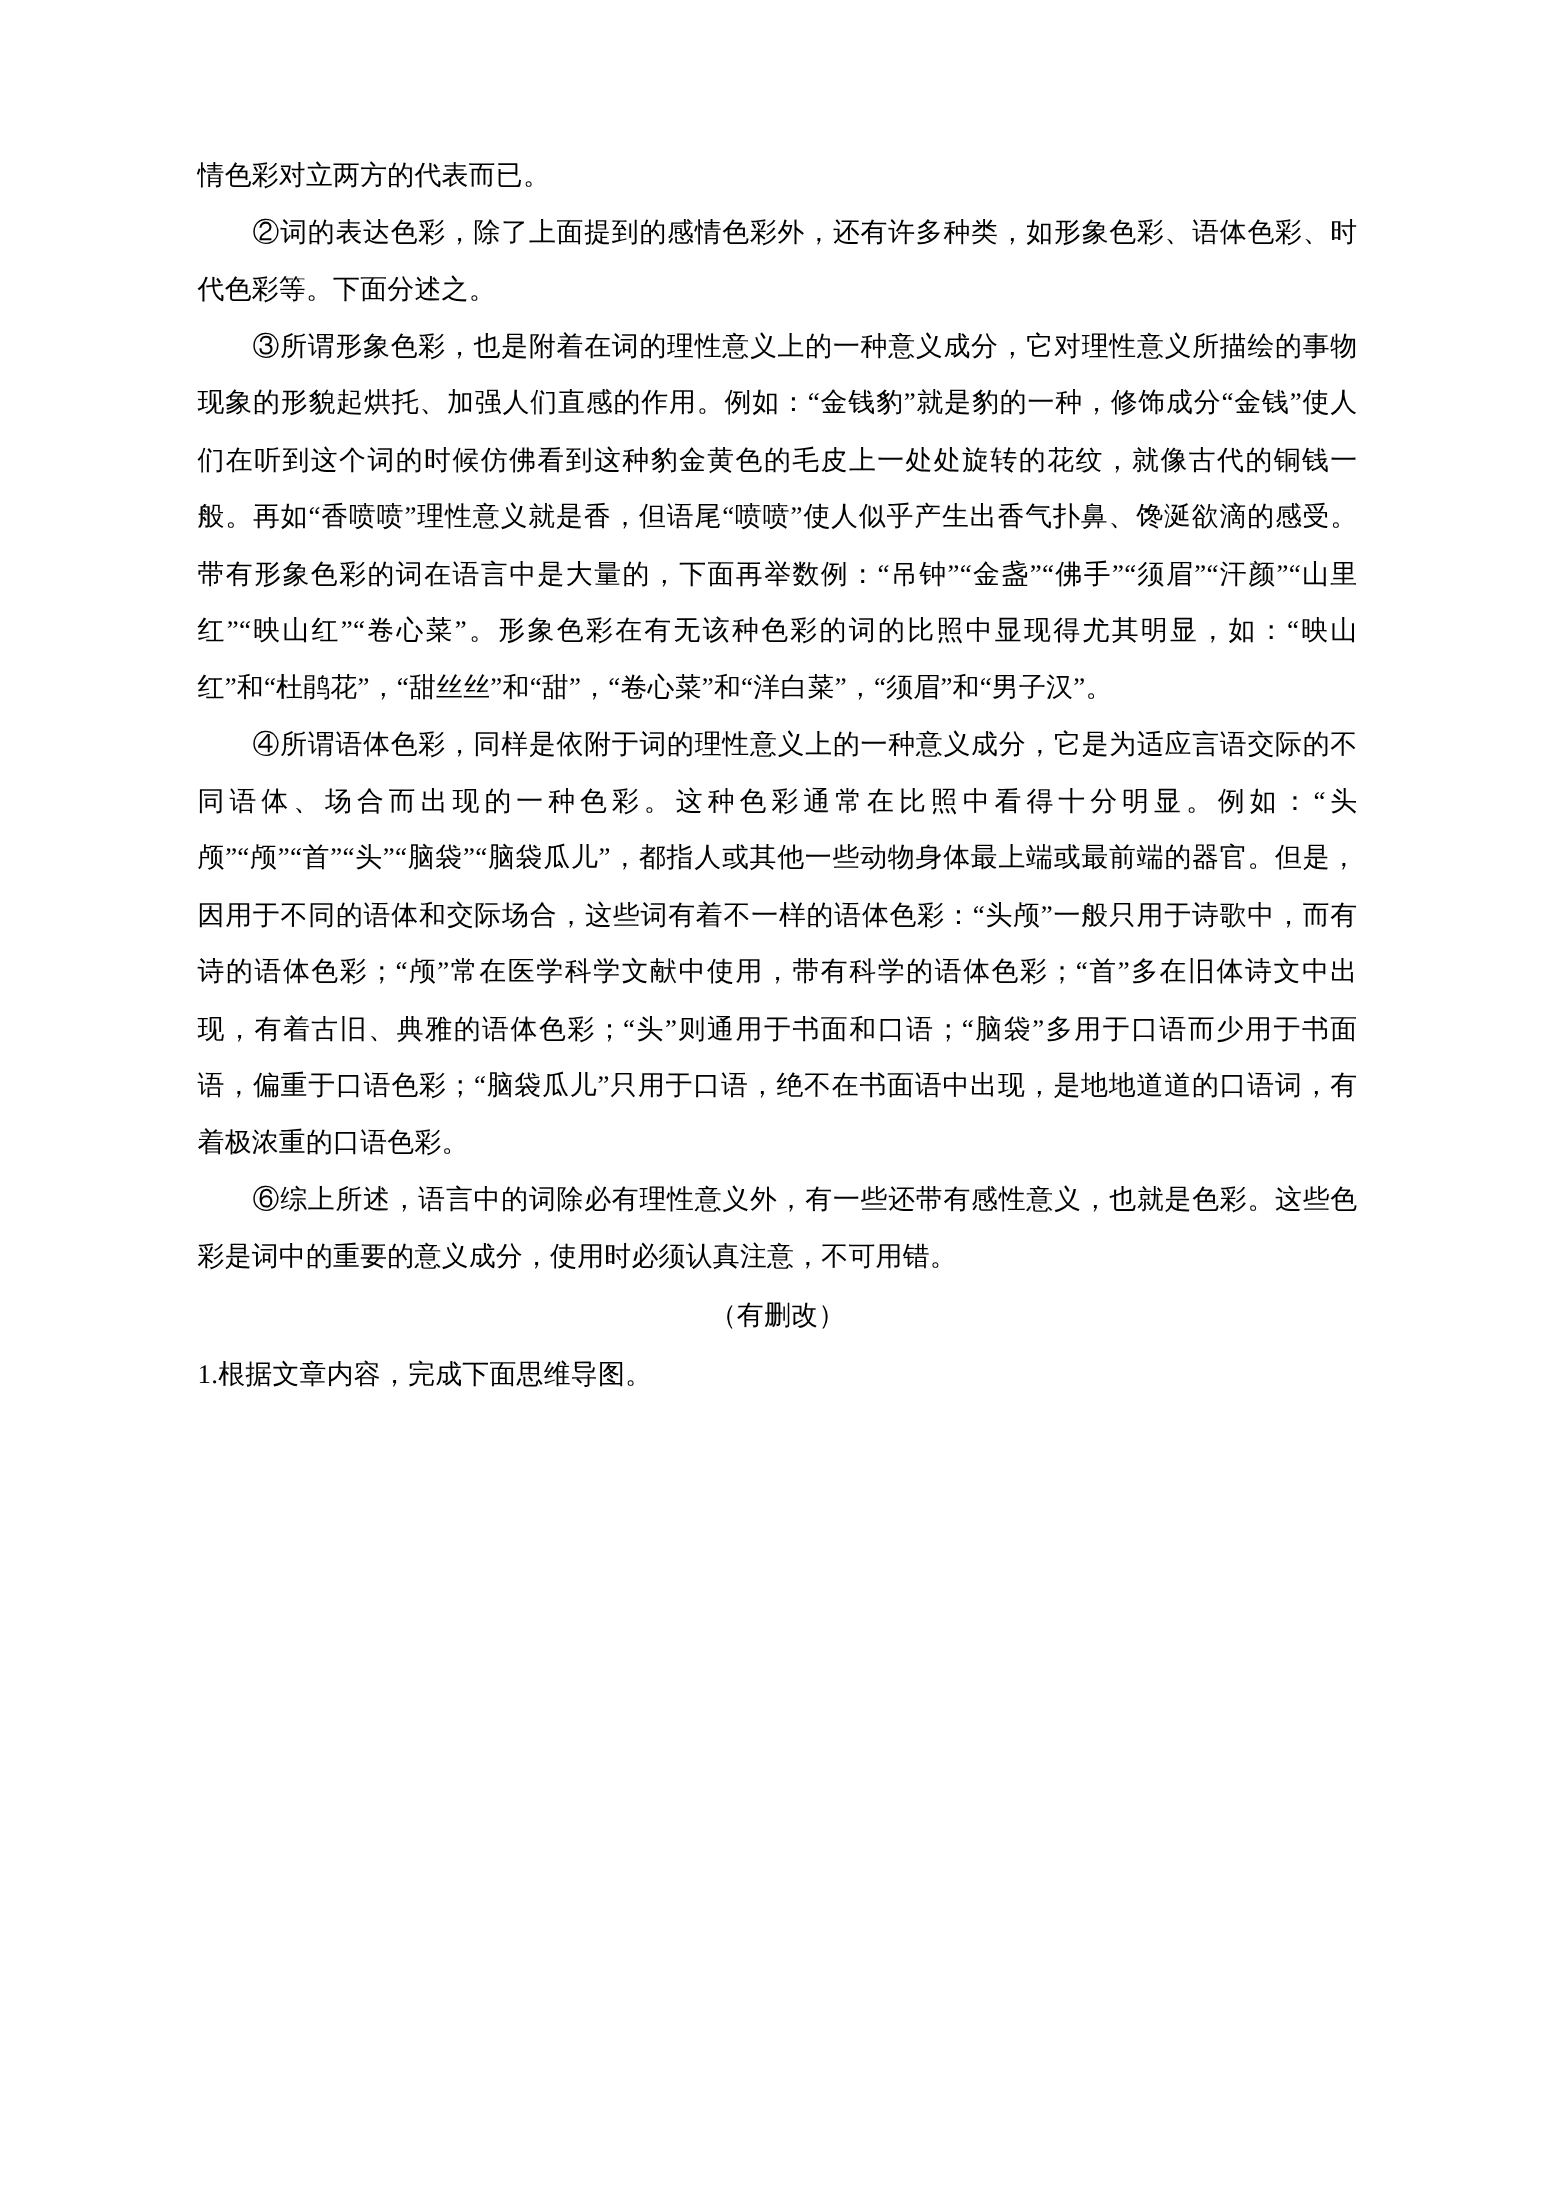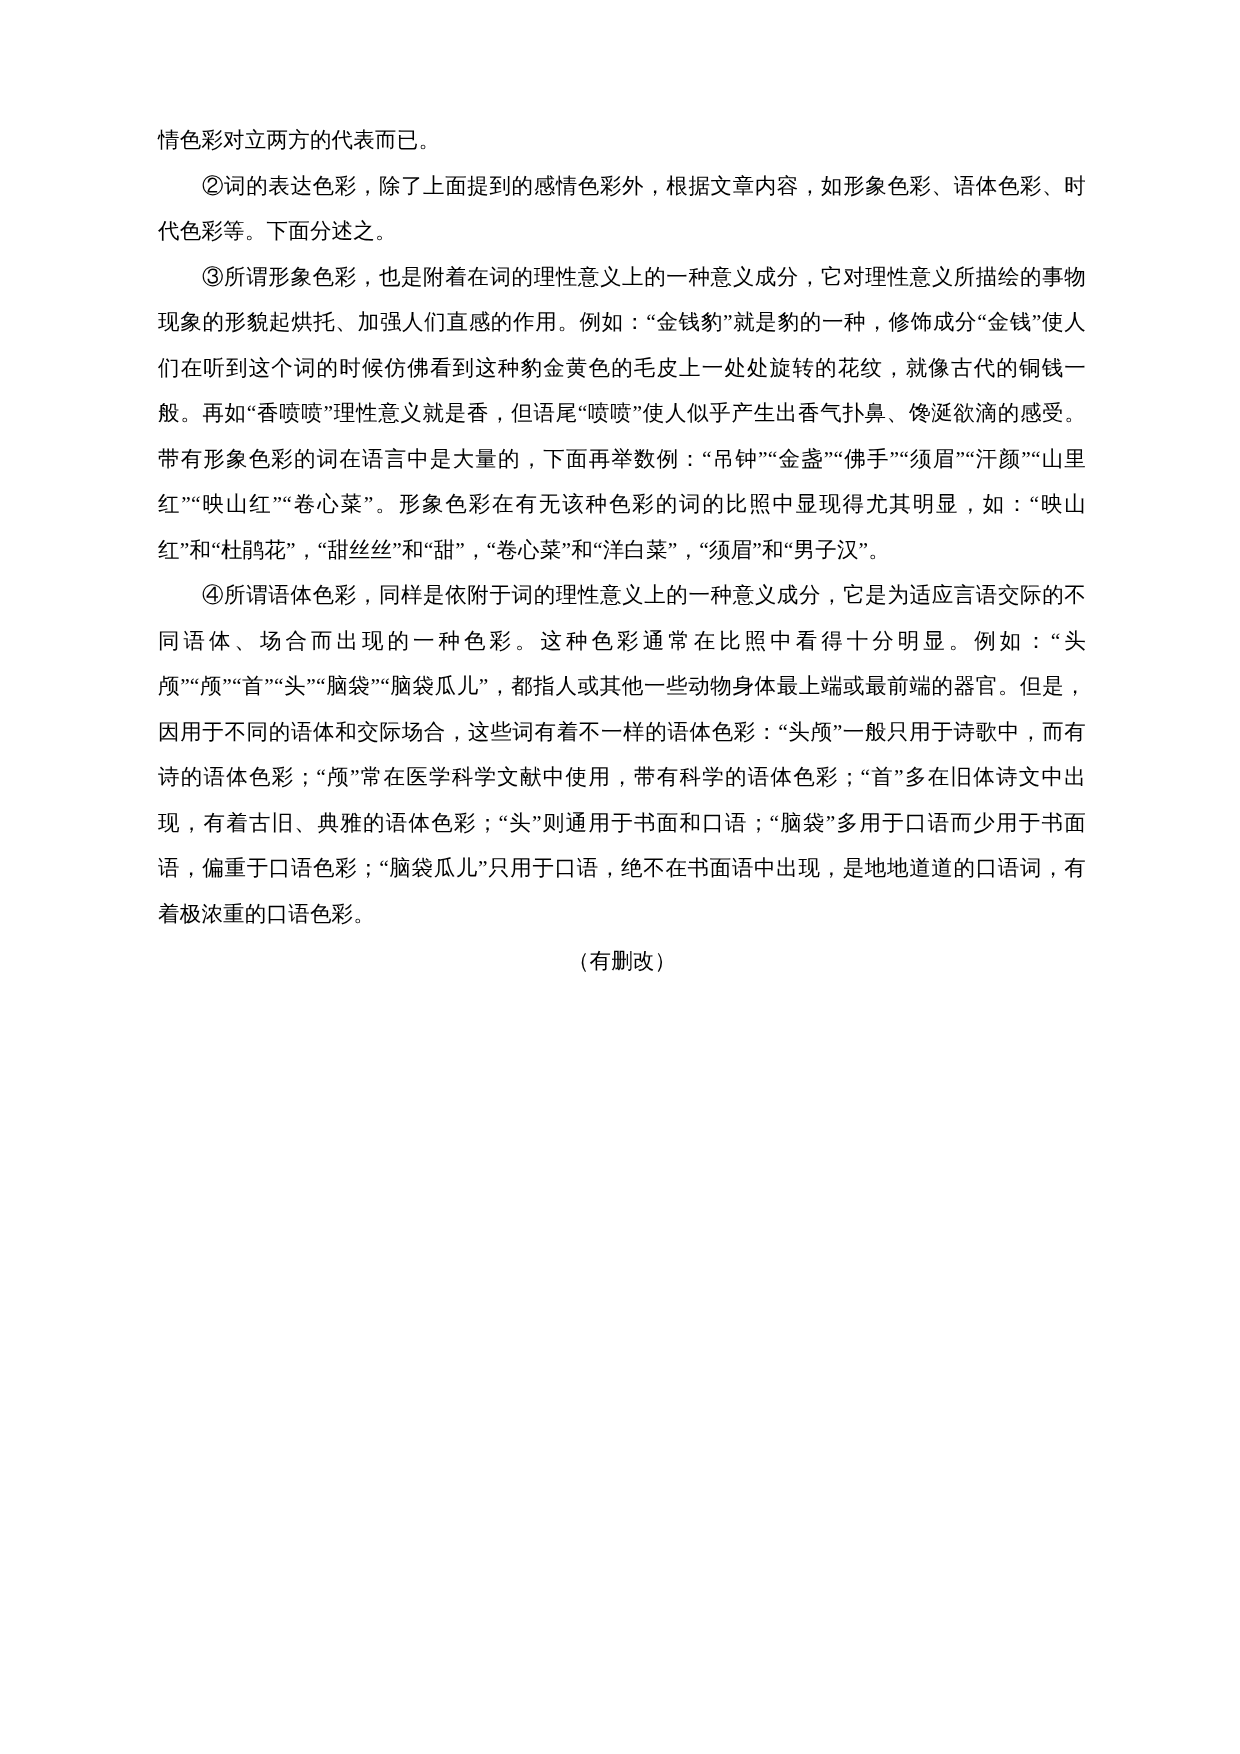--- a/index.html
+++ b/index.html
@@ -60,30 +60,32 @@
 </style>
 </head>
 <body>
 
 <div class="page">
 
   <div class="content">
 
     <p class="para">情色彩对立两方的代表而已。</p>
 
-    <p class="para indent">②词的表达色彩，除了上面提到的感情色彩外，根据文章内容，如形象色彩、语体色彩、时代色彩等。下面分述之。</p>
+    <p class="para indent">②词的表达色彩，除了上面提到的感情色彩外，还有许多种类，如形象色彩、语体色彩、时代色彩等。下面分述之。</p>
 
     <p class="para indent">③所谓形象色彩，也是附着在词的理性意义上的一种意义成分，它对理性意义所描绘的事物现象的形貌起烘托、加强人们直感的作用。例如：“金钱豹”就是豹的一种，修饰成分“金钱”使人们在听到这个词的时候仿佛看到这种豹金黄色的毛皮上一处处旋转的花纹，就像古代的铜钱一般。再如“香喷喷”理性意义就是香，但语尾“喷喷”使人似乎产生出香气扑鼻、馋涎欲滴的感受。带有形象色彩的词在语言中是大量的，下面再举数例：“吊钟”“金盏”“佛手”“须眉”“汗颜”“山里红”“映山红”“卷心菜”。形象色彩在有无该种色彩的词的比照中显现得尤其明显，如：“映山红”和“杜鹃花”，“甜丝丝”和“甜”，“卷心菜”和“洋白菜”，“须眉”和“男子汉”。</p>
 
     <p class="para indent">④所谓语体色彩，同样是依附于词的理性意义上的一种意义成分，它是为适应言语交际的不同语体、场合而出现的一种色彩。这种色彩通常在比照中看得十分明显。例如：“头颅”“颅”“首”“头”“脑袋”“脑袋瓜儿”，都指人或其他一些动物身体最上端或最前端的器官。但是，因用于不同的语体和交际场合，这些词有着不一样的语体色彩：“头颅”一般只用于诗歌中，而有诗的语体色彩；“颅”常在医学科学文献中使用，带有科学的语体色彩；“首”多在旧体诗文中出现，有着古旧、典雅的语体色彩；“头”则通用于书面和口语；“脑袋”多用于口语而少用于书面语，偏重于口语色彩；“脑袋瓜儿”只用于口语，绝不在书面语中出现，是地地道道的口语词，有着极浓重的口语色彩。</p>
 
 
+    <p class="para indent">⑥综上所述，语言中的词除必有理性意义外，有一些还带有感性意义，也就是色彩。这些色彩是词中的重要的意义成分，使用时必须认真注意，不可用错。</p>
 
     <p class="para align-right">（有删改）</p>
 
+    <p class="para question">1.根据文章内容，完成下面思维导图。</p>
 
   </div>
 
   <div class="footer">
     <span>第</span><span class="num">2</span><span>页 共</span><span class="num">44</span><span>页</span>
   </div>
 
 </div>
 
 </body></html>

